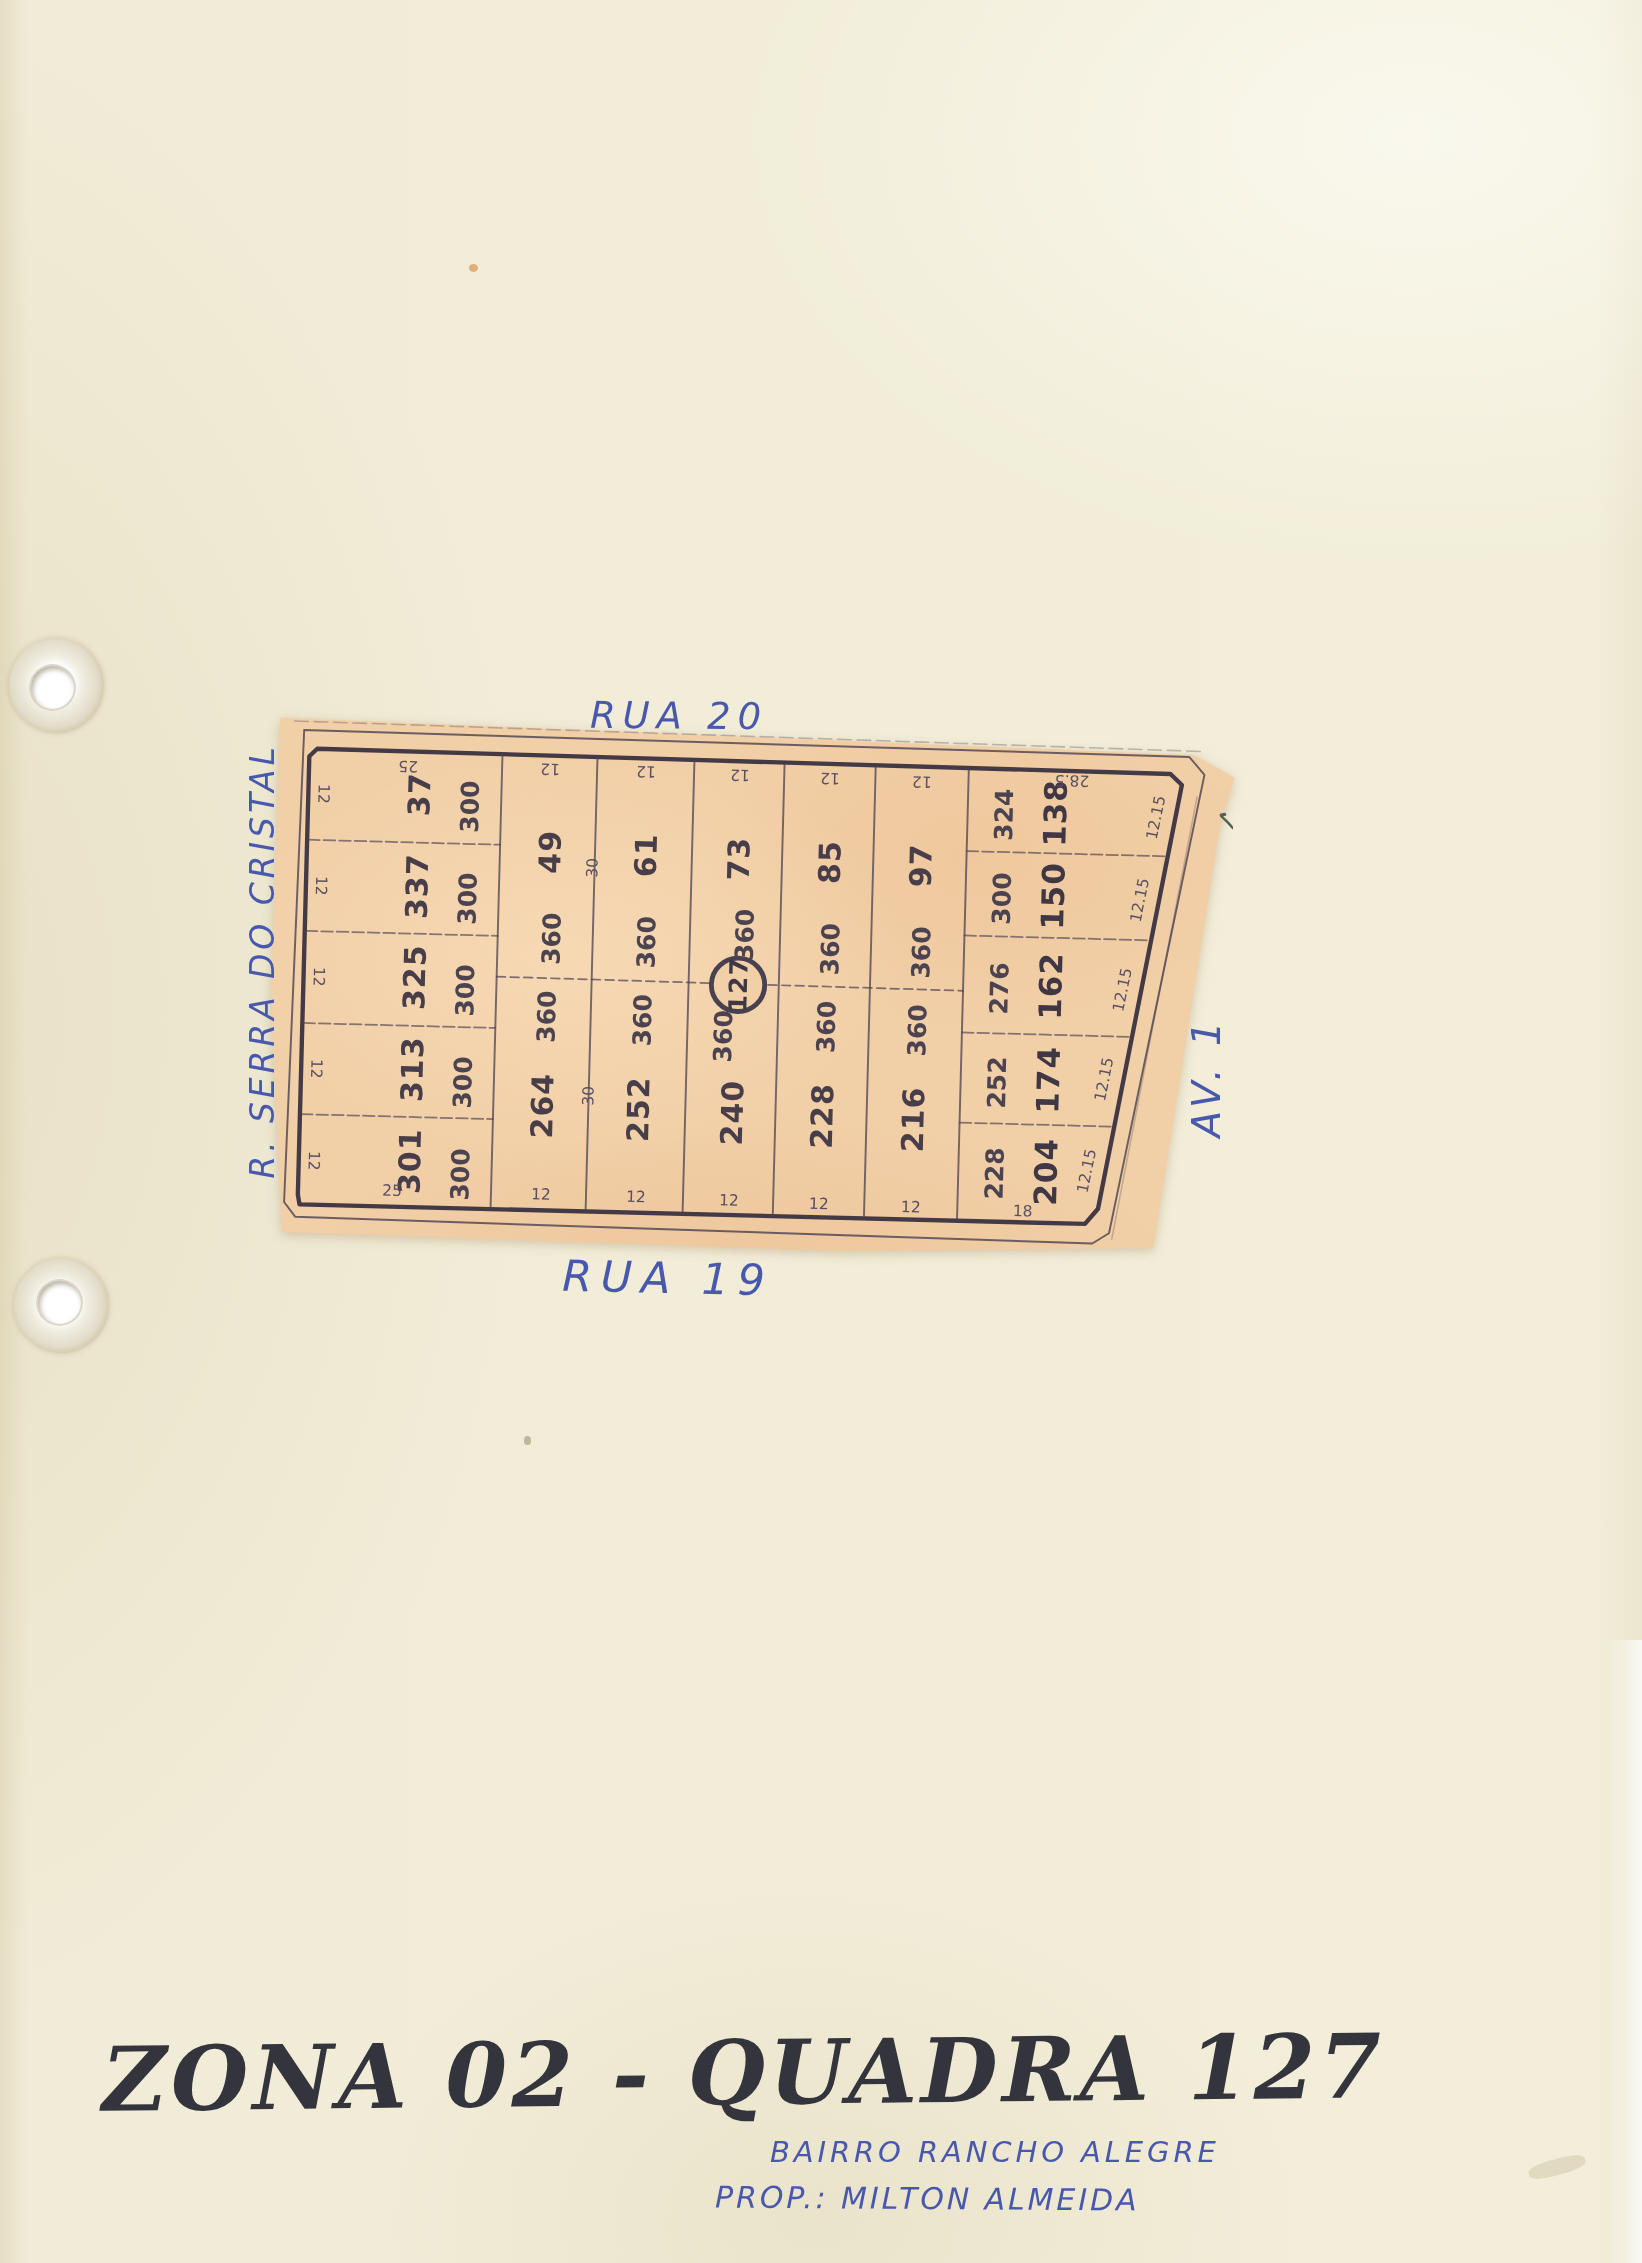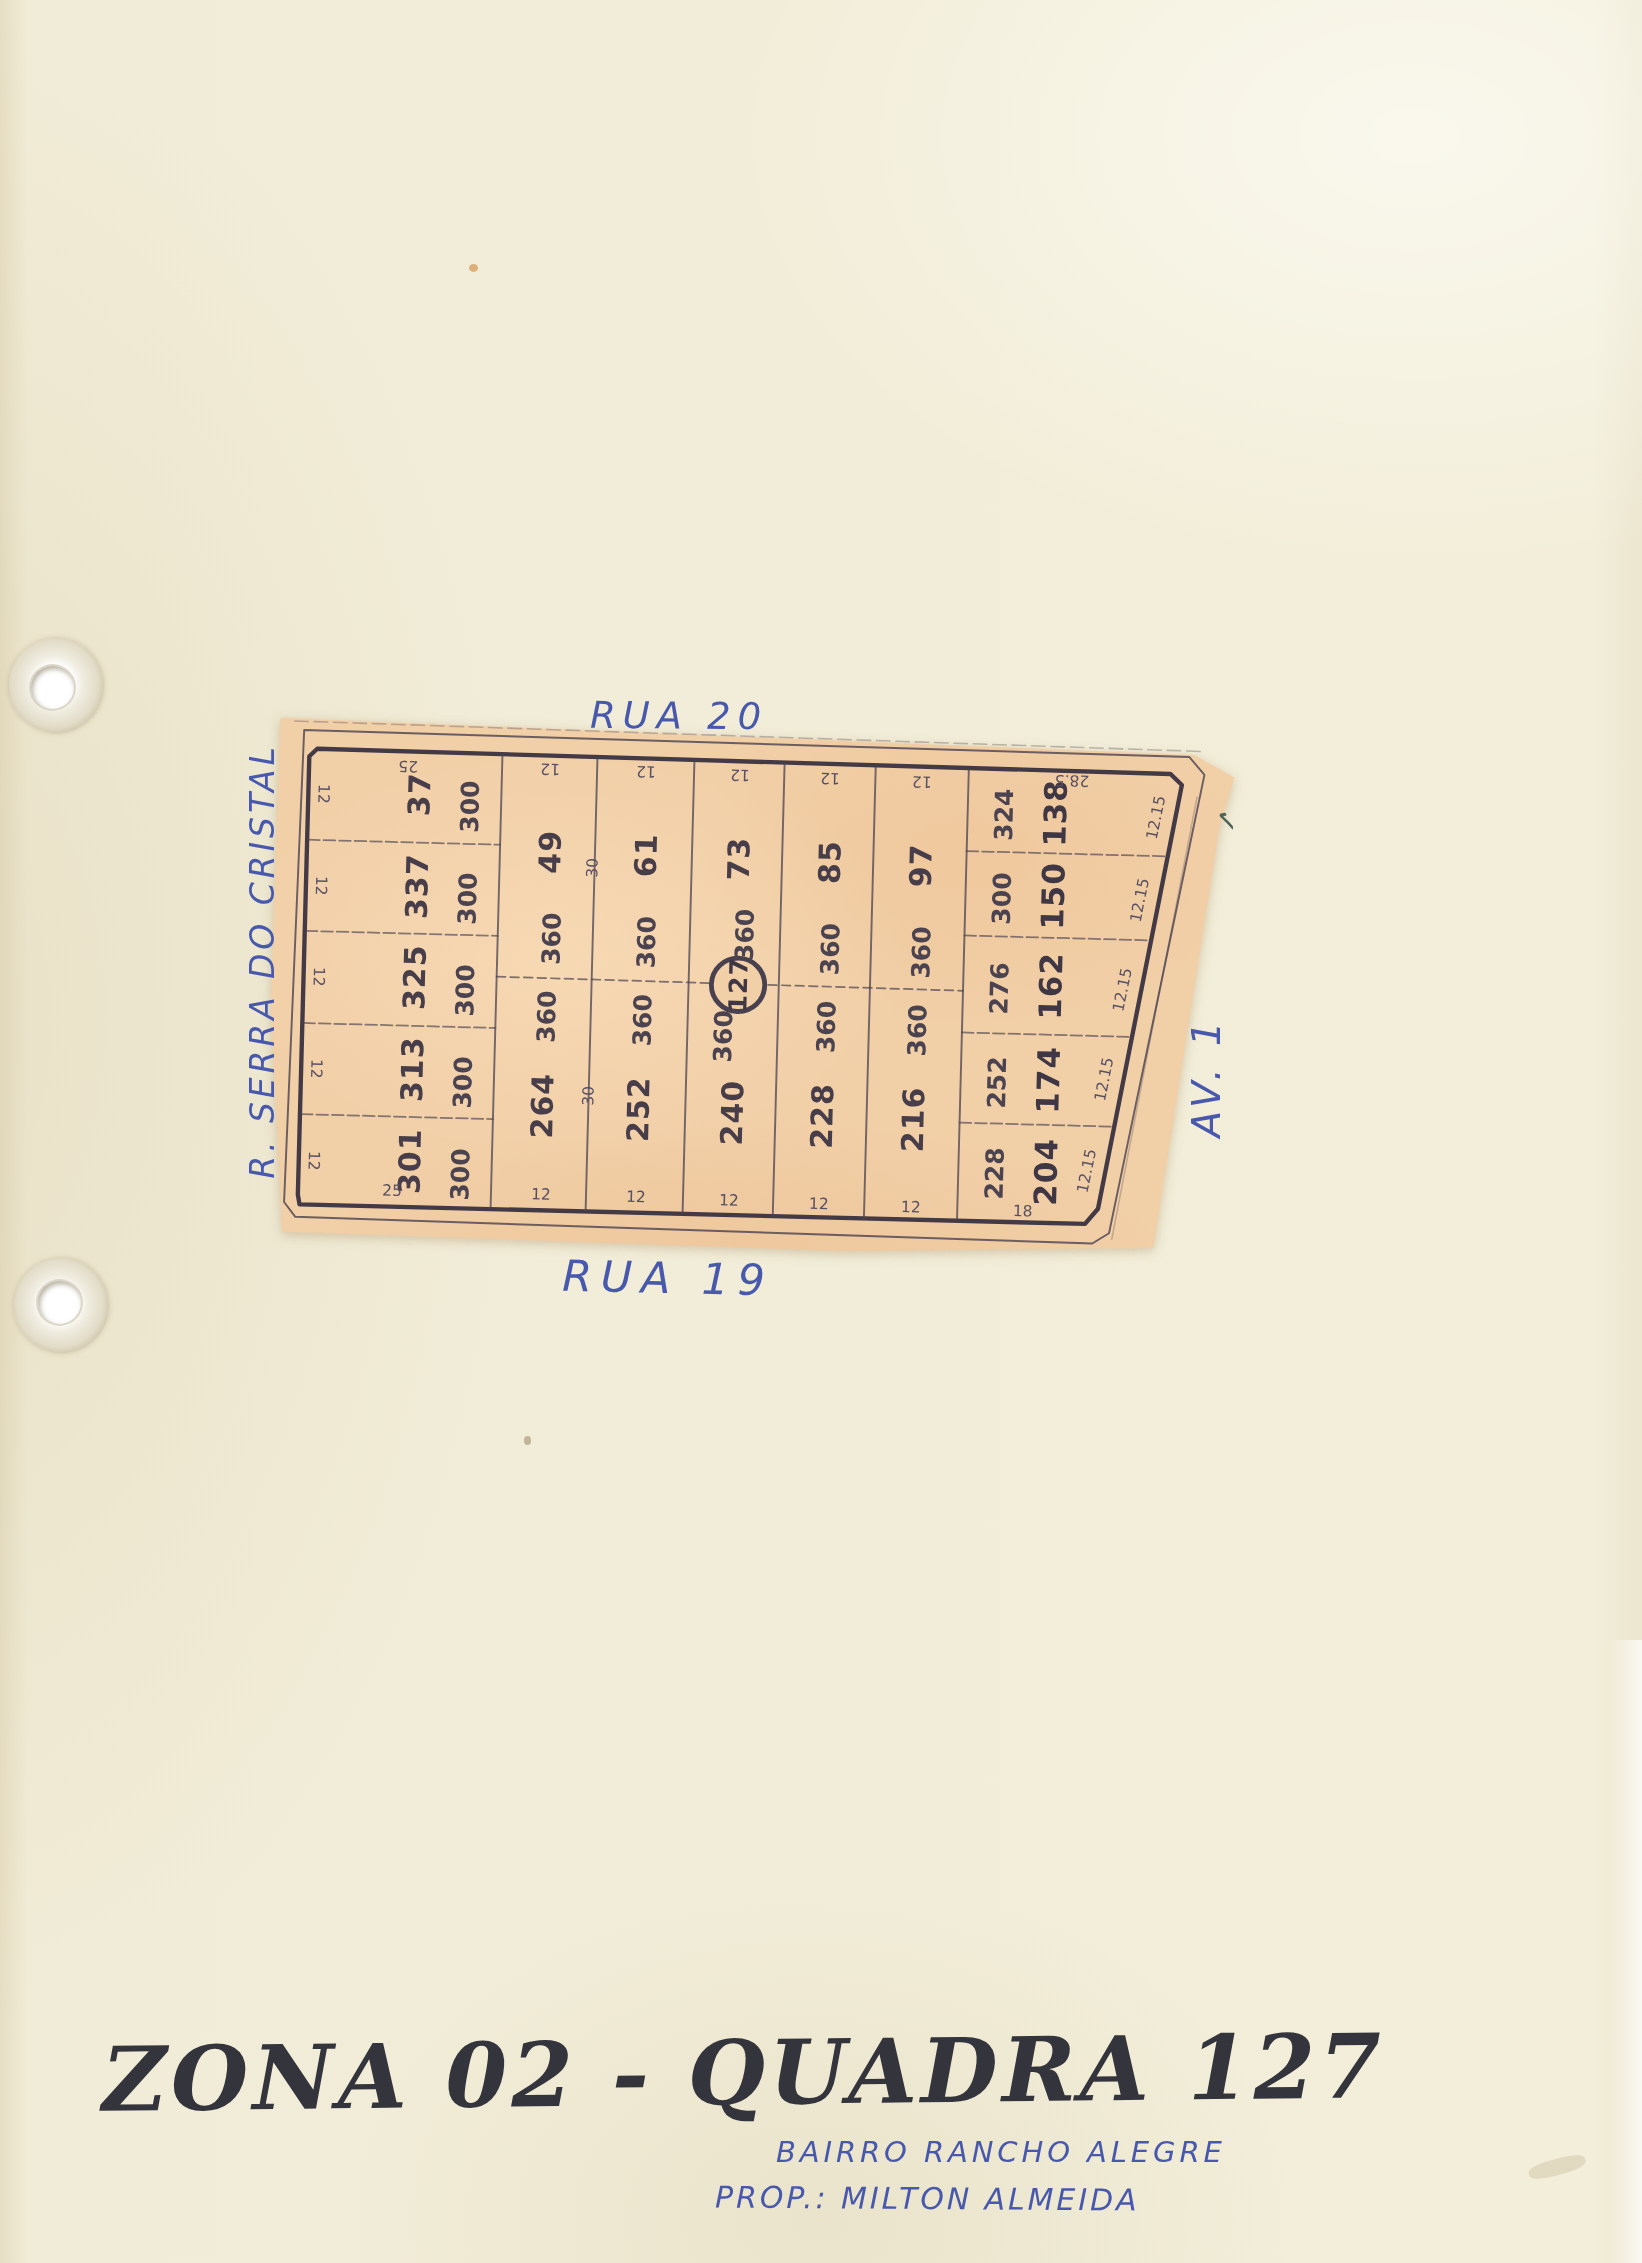--- a/index.html
+++ b/index.html
@@ -190,15 +190,15 @@
   <span class="lbl dim" style="left:760px;top:479px;">18</span>
 </div>
 
 <div class="lbl ink" style="left:679px;top:716px;font-size:37px;letter-spacing:6.8px;transform:translate(-50%,-50%) rotate(0.5deg);">RUA 20</div>
 <div class="lbl ink" style="left:668px;top:1278px;font-size:43px;letter-spacing:8.7px;transform:translate(-50%,-50%) rotate(1.2deg);">RUA 19</div>
 <div class="lbl ink r90" style="left:262px;top:961px;font-size:33px;letter-spacing:3.9px;">R. SERRA DO CRISTAL</div>
 <div class="lbl ink r90" style="left:1206px;top:1077px;font-size:39px;letter-spacing:4.9px;">AV. 1</div>
 <div class="lbl" style="left:1226px;top:821px;font-size:29px;color:#4e6258;transform:translate(-50%,-50%) rotate(100deg);">✓</div>
 
 <div class="abs pencil" style="left:102px;top:2020px;font-size:89px;letter-spacing:3.9px;transform:rotate(-0.6deg);">ZONA 02 - QUADRA 127</div>
-<div class="abs ink" style="left:770px;top:2135px;font-size:29px;letter-spacing:3.9px;font-weight:500;margin-left:6px;">BAIRRO RANCHO ALEGRE</div>
+<div class="abs ink" style="left:770px;top:2135px;font-size:29px;letter-spacing:3.9px;font-weight:500;">BAIRRO RANCHO ALEGRE</div>
 <div class="abs ink" style="left:715px;top:2181px;font-size:30px;letter-spacing:2.9px;font-weight:500;transform:rotate(0.4deg);">PROP.: MILTON ALMEIDA</div>
 
 
 </body></html>

